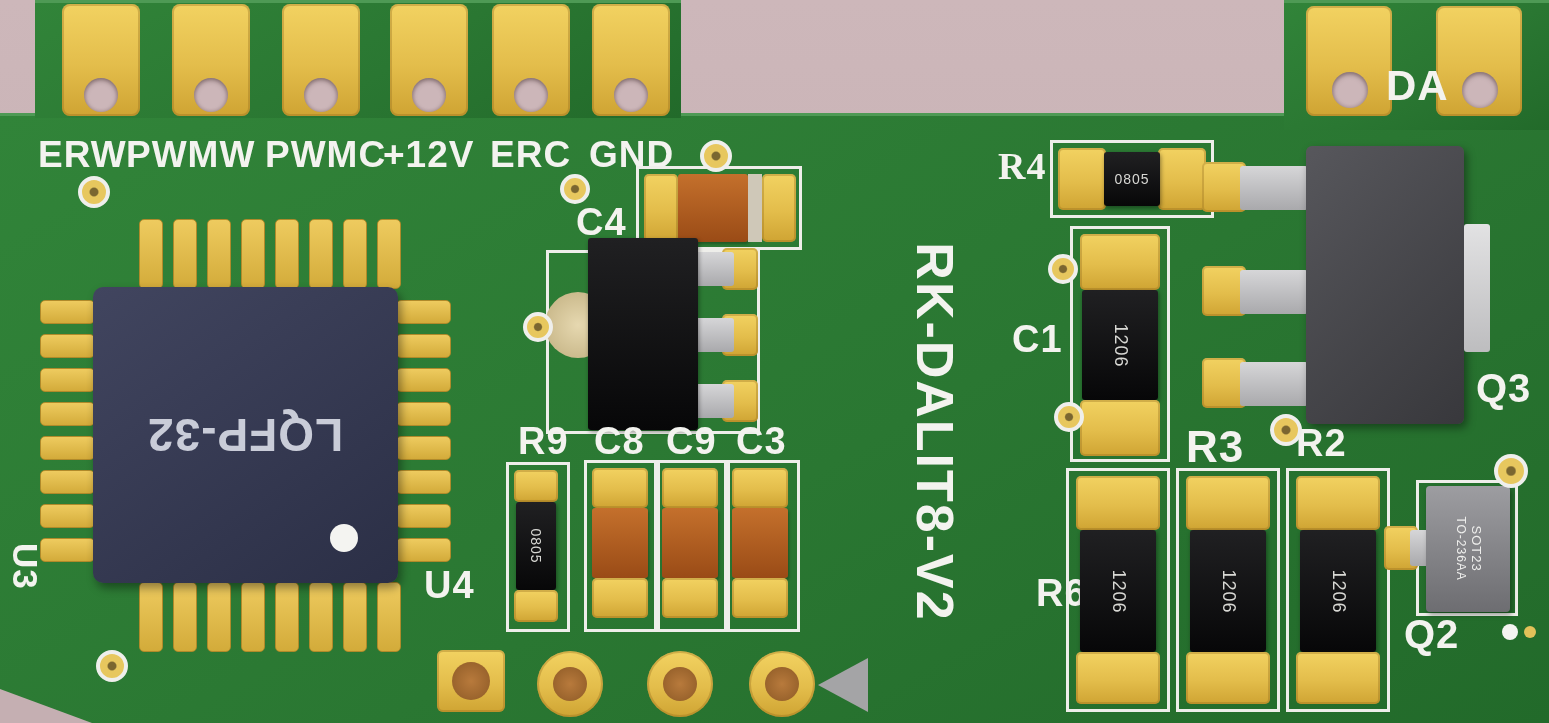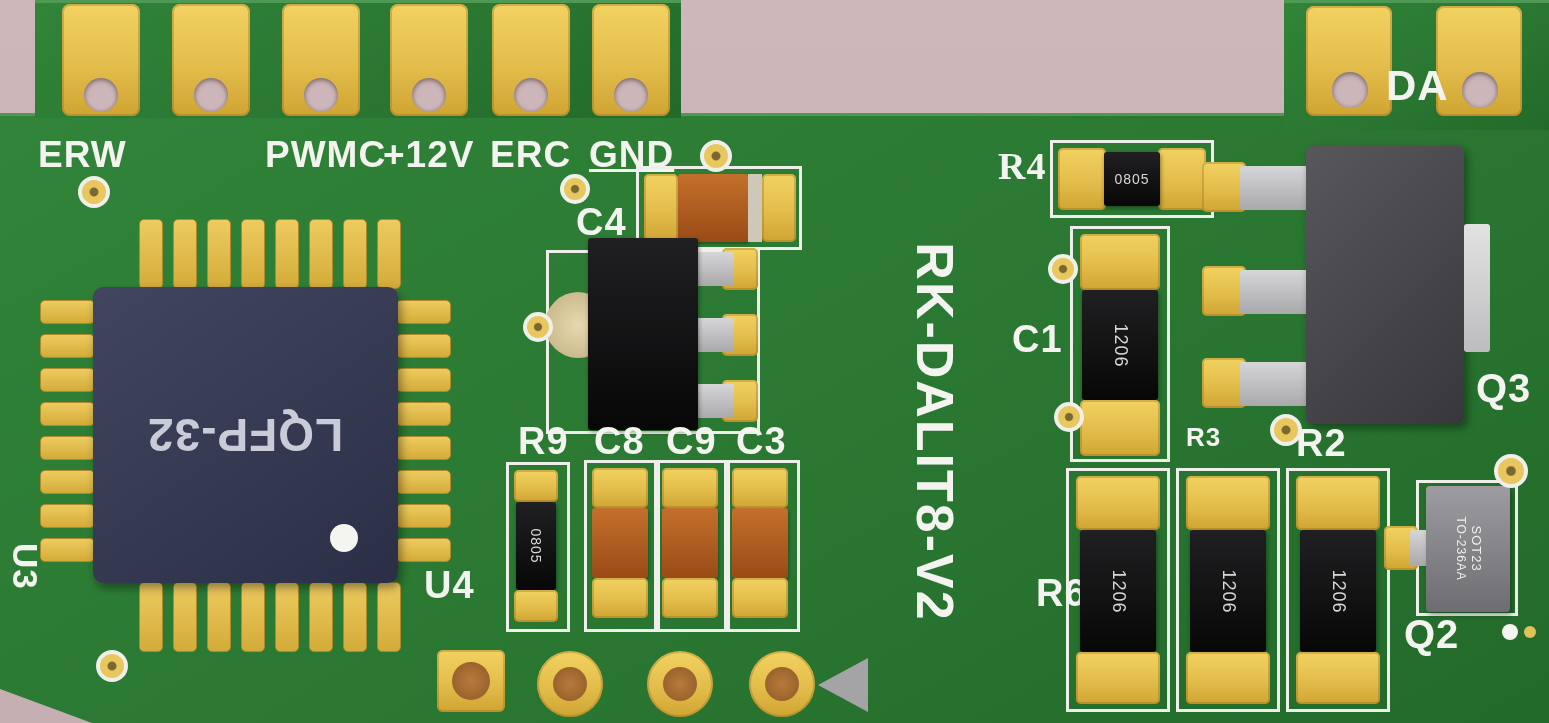--- a/index.html
+++ b/index.html
@@ -55,24 +55,25 @@
       <div class="abs hole" style="left:22px;top:74px;width:34px;height:34px;"></div>
     </div>
   <div class="abs goldpad" style="left:492px;top:4px;width:78px;height:112px;">
       <div class="abs hole" style="left:22px;top:74px;width:34px;height:34px;"></div>
     </div>
   <div class="abs goldpad" style="left:592px;top:4px;width:78px;height:112px;">
       <div class="abs hole" style="left:22px;top:74px;width:34px;height:34px;"></div>
     </div>
 
   <div class="label" style="left:38px;top:134px;font-size:37px;">ERW</div>
+  <div class="label" style="left:126px;top:134px;font-size:37px;">PWMW</div>
   <div class="label" style="left:265px;top:134px;font-size:37px;">PWMC</div>
   <div class="label" style="left:383px;top:134px;font-size:37px;">+12V</div>
   <div class="label" style="left:490px;top:134px;font-size:37px;">ERC</div>
-  <div class="label" style="left:589px;top:134px;font-size:37px;text-decoration:underline;">GND</div>
+  <div class="label" style="left:589px;top:134px;font-size:37px;">GND</div>
 
   <div class="abs goldpad" style="left:1306px;top:6px;width:86px;height:110px;">
       <div class="abs hole" style="left:26px;top:66px;width:36px;height:36px;"></div>
     </div>
   <div class="abs goldpad" style="left:1436px;top:6px;width:86px;height:110px;">
       <div class="abs hole" style="left:26px;top:66px;width:36px;height:36px;"></div>
     </div>
   <div class="label" style="left:1386px;top:62px;font-size:42px;">DA</div>
 
   <div class="abs pin" style="left:139px;top:219px;width:24px;height:70px;"></div>
@@ -188,21 +189,21 @@
   <div class="abs goldpad sm" style="left:1202px;top:162px;width:44px;height:50px;"></div>
   <div class="abs goldpad sm" style="left:1202px;top:266px;width:44px;height:50px;"></div>
   <div class="abs goldpad sm" style="left:1202px;top:358px;width:44px;height:50px;"></div>
   <div class="abs graypad" style="left:1240px;top:166px;width:68px;height:44px;"></div>
   <div class="abs graypad" style="left:1240px;top:270px;width:68px;height:44px;"></div>
   <div class="abs graypad" style="left:1240px;top:362px;width:68px;height:44px;"></div>
   <div class="abs" style="left:1306px;top:146px;width:158px;height:278px;background:linear-gradient(135deg,#57575c,#38383c);border-radius:6px;box-shadow:3px 4px 8px rgba(0,0,0,.4);"></div>
   <div class="abs" style="left:1464px;top:224px;width:26px;height:128px;background:linear-gradient(#e2e2e3,#bdbdbf);border-radius:3px;"></div>
   <div class="label" style="left:1476px;top:366px;font-size:40px;">Q3</div>
 
-  <div class="label" style="left:1186px;top:422px;font-size:26px;">R3</div>
+  <div class="label" style="left:1186px;top:422px;font-size:44px;">R3</div>
   <div class="label" style="left:1296px;top:422px;font-size:38px;">R2</div>
   <div class="label" style="left:1036px;top:572px;font-size:38px;">R6</div>
 
   <div class="abs silk" style="left:1066px;top:468px;width:104px;height:244px;"></div>
   <div class="abs goldpad sm" style="left:1076px;top:476px;width:84px;height:54px;"></div>
   <div class="abs black-body" style="left:1080px;top:530px;width:76px;height:122px;">
     <span class="rot90 marking" style="font-size:18px;">1206</span>
   </div>
   <div class="abs goldpad sm" style="left:1076px;top:652px;width:84px;height:52px;"></div>
 

